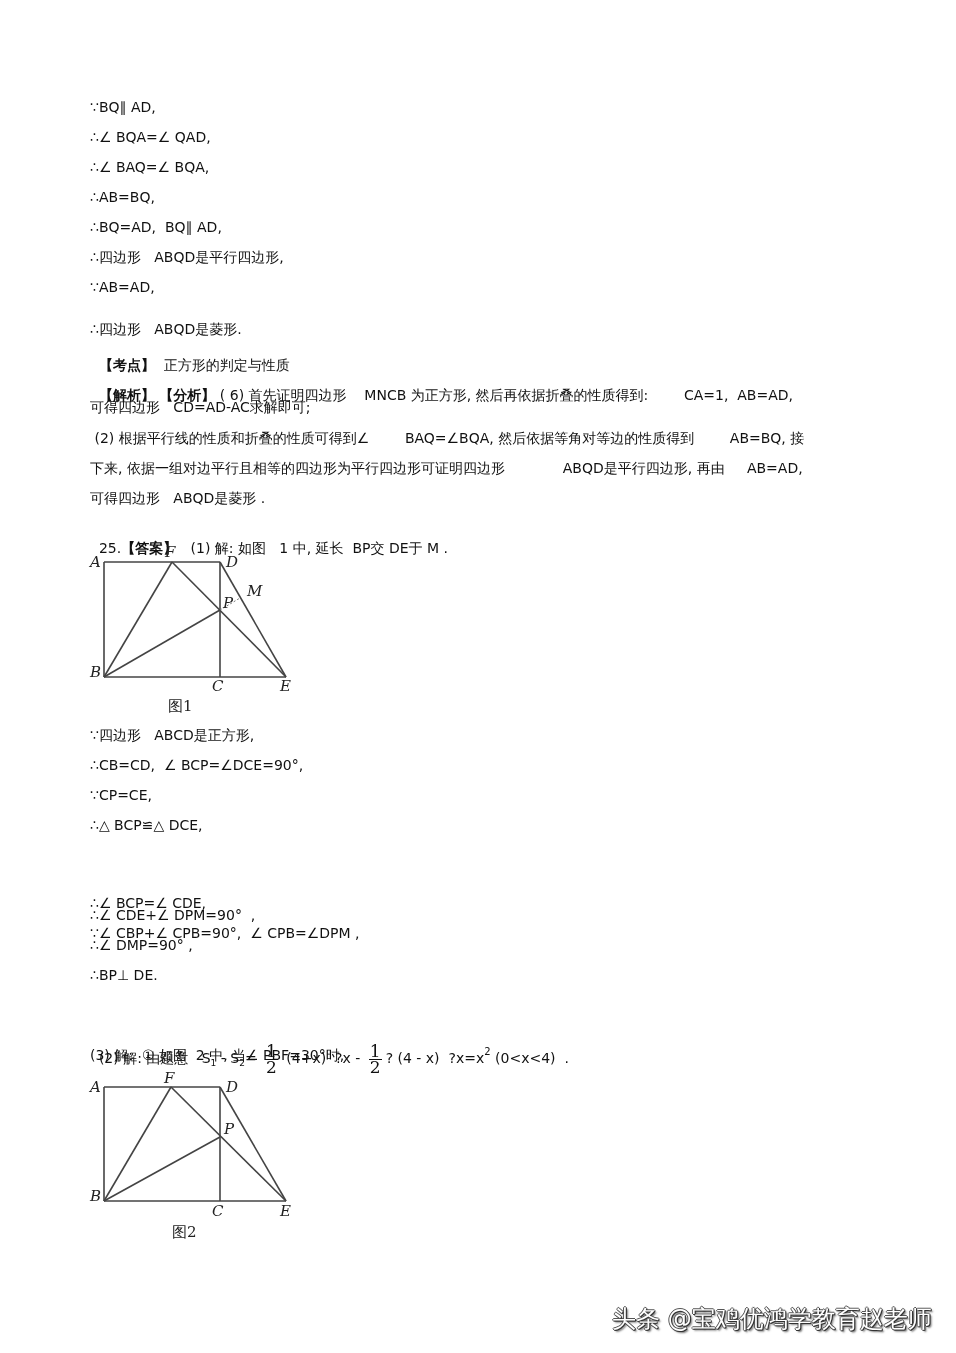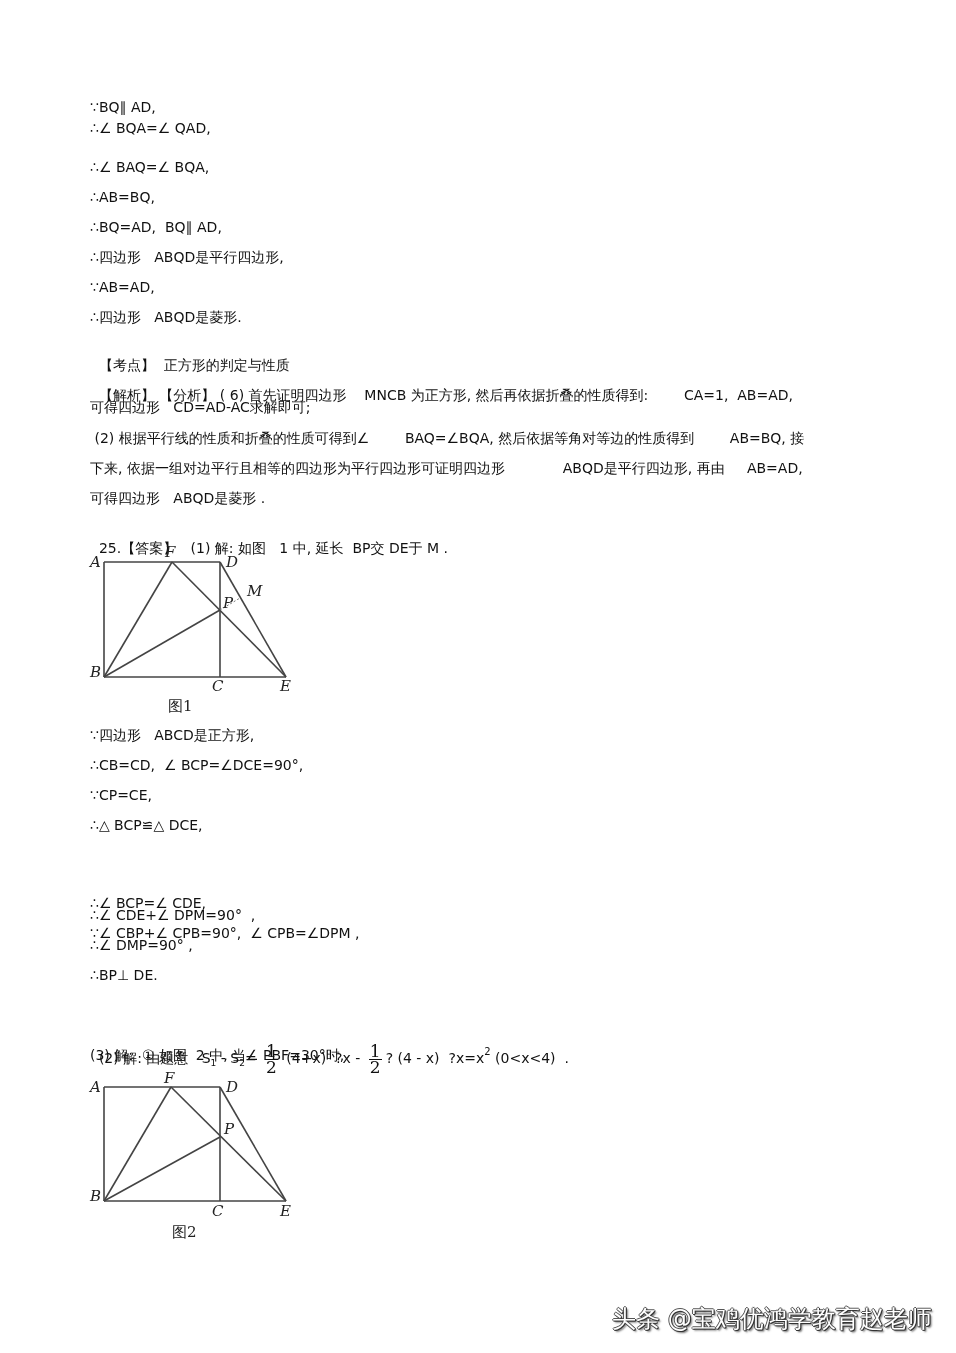--- a/index.html
+++ b/index.html
@@ -16,21 +16,21 @@
       color: #111111;
     }
     .line {
       position: absolute;
       left: 90px;
       font-size: 14px;
       line-height: 18px;
       white-space: pre;
       letter-spacing: 0px;
     }
-    .bold { font-weight: normal; }
+    .bold { font-weight: bold; }
     .frac {
       display: inline-block;
       vertical-align: middle;
       text-align: center;
       font-family: "DejaVu Serif", "Liberation Serif", serif;
       font-size: 17px;
       line-height: 15px;
       margin: 0 4px;
     }
     .frac .num { display: block; border-bottom: 1px solid #111; padding: 0 1px; }
@@ -59,27 +59,27 @@
       color: #ffffff;
       text-shadow: 1px 1px 0 #333, -1px 0 0 #555, 0 -1px 0 #555, 1px 0 0 #444, 0 1px 0 #444, 2px 2px 2px #666;
       letter-spacing: 0px;
       white-space: nowrap;
     }
   </style>
 </head>
 <body>
 
 <div class="line" style="top:98px">∵BQ∥ AD,</div>
-<div class="line" style="top:119px">∴∠ BQA=∠ QAD,</div>
+<div class="line" style="top:128px">∴∠ BQA=∠ QAD,</div>
 <div class="line" style="top:158px">∴∠ BAQ=∠ BQA,</div>
 <div class="line" style="top:188px">∴AB=BQ,</div>
 <div class="line" style="top:218px">∴BQ=AD,  BQ∥ AD,</div>
 <div class="line" style="top:248px">∴四边形   ABQD是平行四边形,</div>
 <div class="line" style="top:278px">∵AB=AD,</div>
-<div class="line" style="top:308px">∴四边形   ABQD是菱形.</div>
+<div class="line" style="top:320px">∴四边形   ABQD是菱形.</div>
 
 <div class="line" style="top:338px">
   <span class="bold">【考点】</span><span>  正方形的判定与性质</span>
 </div>
 
 <div class="line" style="top:368px">
   <span class="bold">【解析】</span> <span class="bold">【分析】</span><span> ( 6) 首先证明四边形    MNCB 为正方形, 然后再依据折叠的性质得到:        CA=1,  AB=AD,</span>
 </div>
 <div class="line" style="top:398px">可得四边形   CD=AD-AC求解即可;</div>
 <div class="line" style="top:429px"> (2) 根据平行线的性质和折叠的性质可得到∠        BAQ=∠BQA, 然后依据等角对等边的性质得到        AB=BQ, 接</div>

